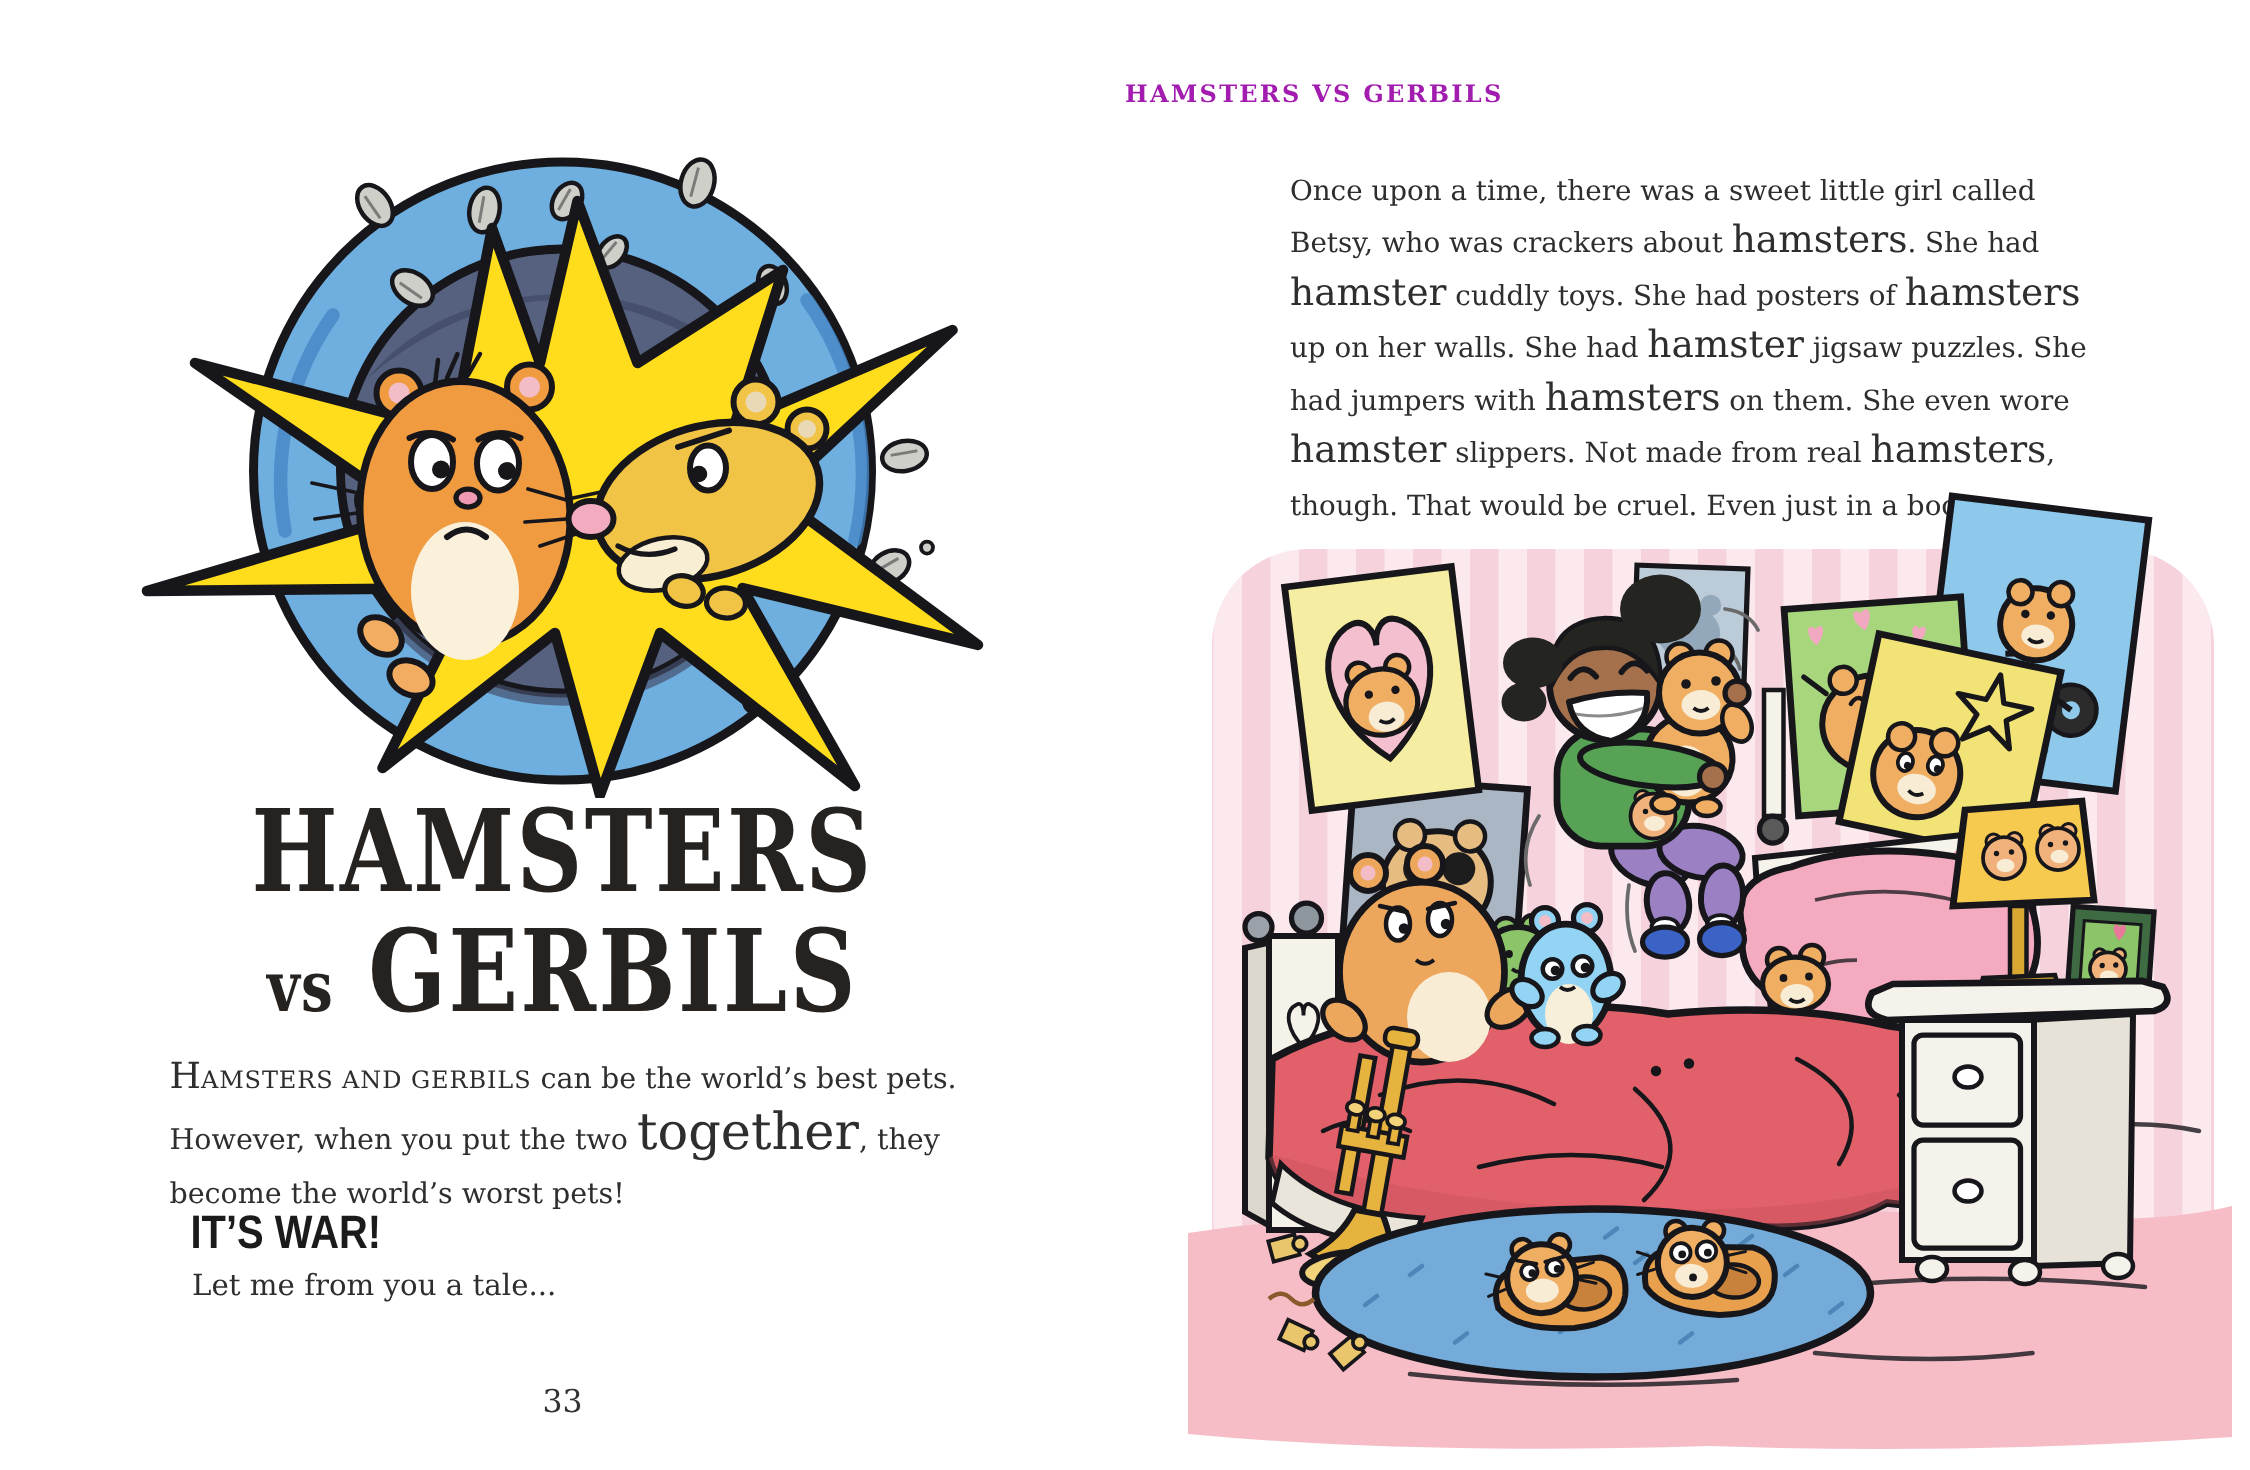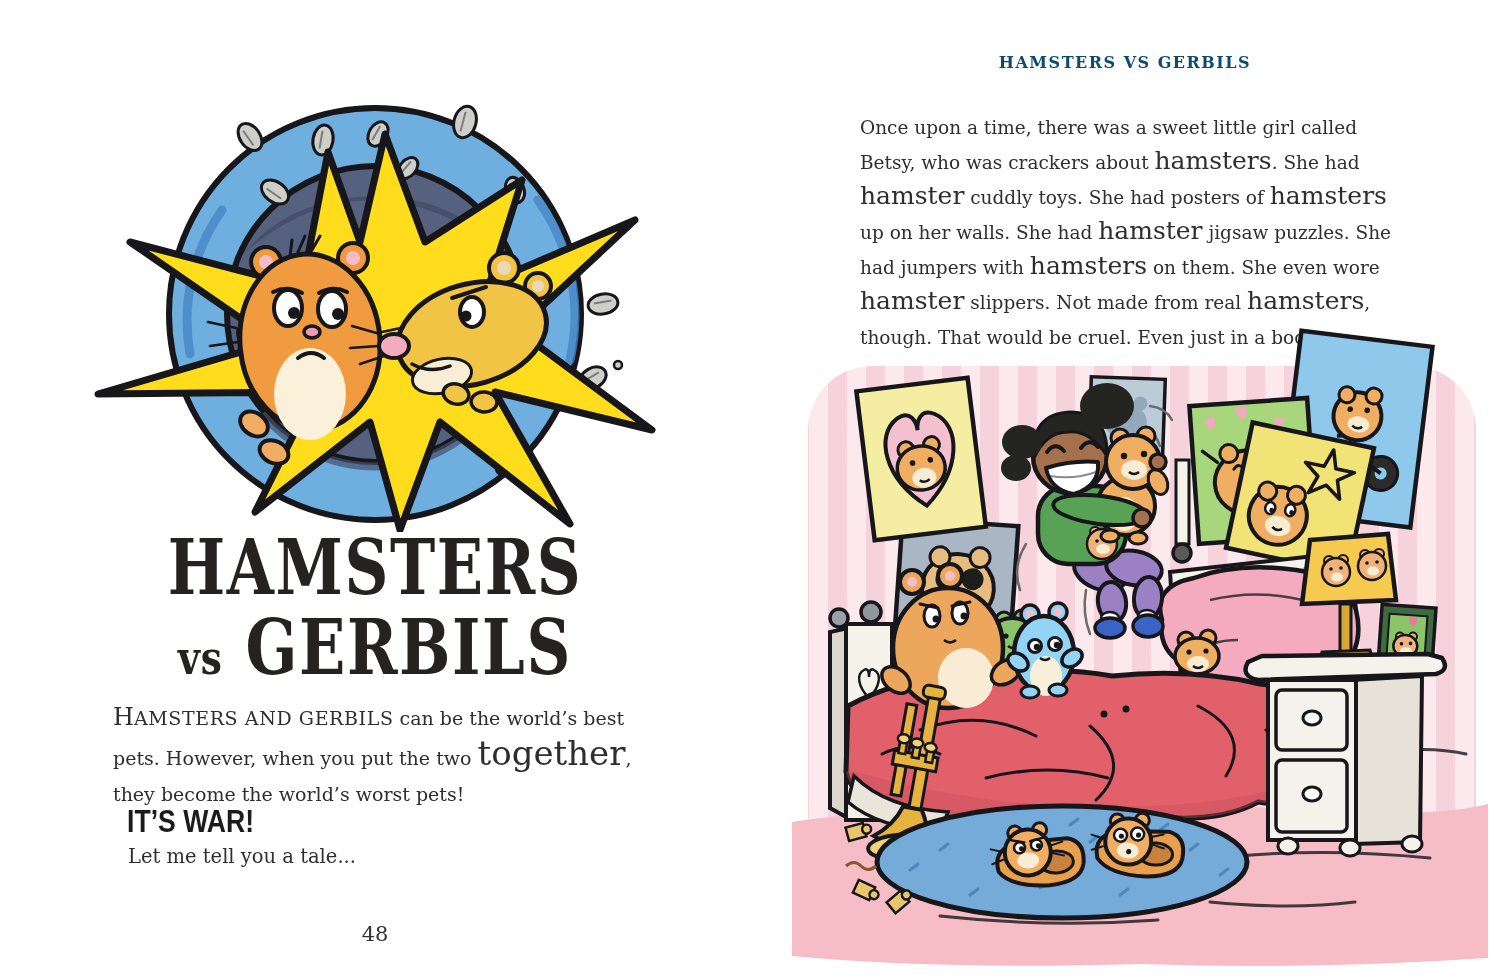--- a/index.html
+++ b/index.html
@@ -8,30 +8,30 @@
   .spread { position:absolute; inset:0; }
 
   
   .illo-left { position:absolute; left:70px; top:92px; width:590px; height:440px; }
   .book-title { position:absolute; left:55px; top:528px; width:640px; text-align:center;
                 font-weight:bold; color:#26221f; line-height:80px; letter-spacing:2px; }
   .book-title .line { display:block; transform:scaleX(.8); font-size:76px; white-space:nowrap; }
   .book-title .vs { font-size:47px; letter-spacing:1px; }
   .intro { position:absolute; left:113px; top:699px; width:548px; font-size:19px; line-height:36px; }
   .seg-lead { font-size:24px; }
-  .seg-caps { font-size:19px; letter-spacing:.6px; }
+  .seg-caps { font-size:16px; letter-spacing:.6px; }
   .seg-big  { font-size:34px; line-height:1; }
   .war { position:absolute; left:127px; top:804px; font-family:"Liberation Sans", sans-serif;
          font-weight:900; font-size:28px; color:#1b1b1b; transform:scale(.95,1.12); transform-origin:left top; }
   .tale { position:absolute; left:128px; top:845px; font-size:19.5px; }
   .pagenum { position:absolute; left:0; top:922px; width:750px; text-align:center; font-size:21px; color:#333; }
 
   
-  .running-head { position:absolute; left:750px; top:53px; width:750px; text-align:center;
-                  font-size:16px; font-weight:bold; letter-spacing:1.5px; color:#0c4a6e; }
+  .running-head { position:absolute; left:750px; top:53px; width:750px; text-align:left;
+                  font-size:16px; font-weight:bold; letter-spacing:1.5px; color:#a21caf; }
   .story { position:absolute; left:860px; top:110px; width:552px; font-size:18.5px; line-height:35px; }
   .story .seg-big { font-size:25px; }
   .illo-right { position:absolute; left:790px; top:310px; width:700px; height:660px; }
 </style>
 </head>
 <body>
 
 <div class="spread">
 
   <svg class="illo-left" viewBox="0 0 590 440" role="img" aria-label="Worried hamster and angry gerbil bursting out of a blue tunnel in a yellow starburst with seeds flying">
@@ -138,22 +138,22 @@
     </g>
   </svg>
 
   <h1 class="book-title">
     <span class="line">HAMSTERS</span>
     <span class="line"><span class="vs">vs</span> <span>GERBILS</span></span>
   </h1>
 
   <p class="intro"><span class="seg-lead">H</span><span class="seg-caps">AMSTERS AND GERBILS</span><span> can be the world’s best pets. However, when you put the two </span><span class="seg-big">together</span><span>, they become the world’s worst pets!</span></p>
   <p class="war">IT’S WAR!</p>
-  <p class="tale">Let me tell you a tale...</p>
-  <div class="pagenum">48</div>
+  <p class="tale">Let me from you a tale...</p>
+  <div class="pagenum">33</div>
 
   <div class="running-head">HAMSTERS VS GERBILS</div>
   <p class="story"><span>Once upon a time, there was a sweet little girl called Betsy, who was crackers about </span><span class="seg-big">hamsters</span><span>. She had </span><span class="seg-big">hamster</span><span> cuddly toys. She had posters of </span><span class="seg-big">hamsters</span><span> up on her walls. She had </span><span class="seg-big">hamster</span><span> jigsaw puzzles. She had jumpers with </span><span class="seg-big">hamsters</span><span> on them. She even wore </span><span class="seg-big">hamster</span><span> slippers. Not made from real </span><span class="seg-big">hamsters</span><span>, though. That would be cruel. Even just in a book.</span></p>
 
   <svg class="illo-right" viewBox="0 0 700 660" role="img" aria-label="Betsy jumping above her bed hugging a hamster plush in a hamster-themed pink bedroom">
     <defs>
       <pattern id="stripes" width="38" height="38" patternUnits="userSpaceOnUse">
         <rect width="38" height="38" fill="#fbe9ee"></rect>
         <rect width="19" height="38" fill="#f6d3dc"></rect>
       </pattern>

